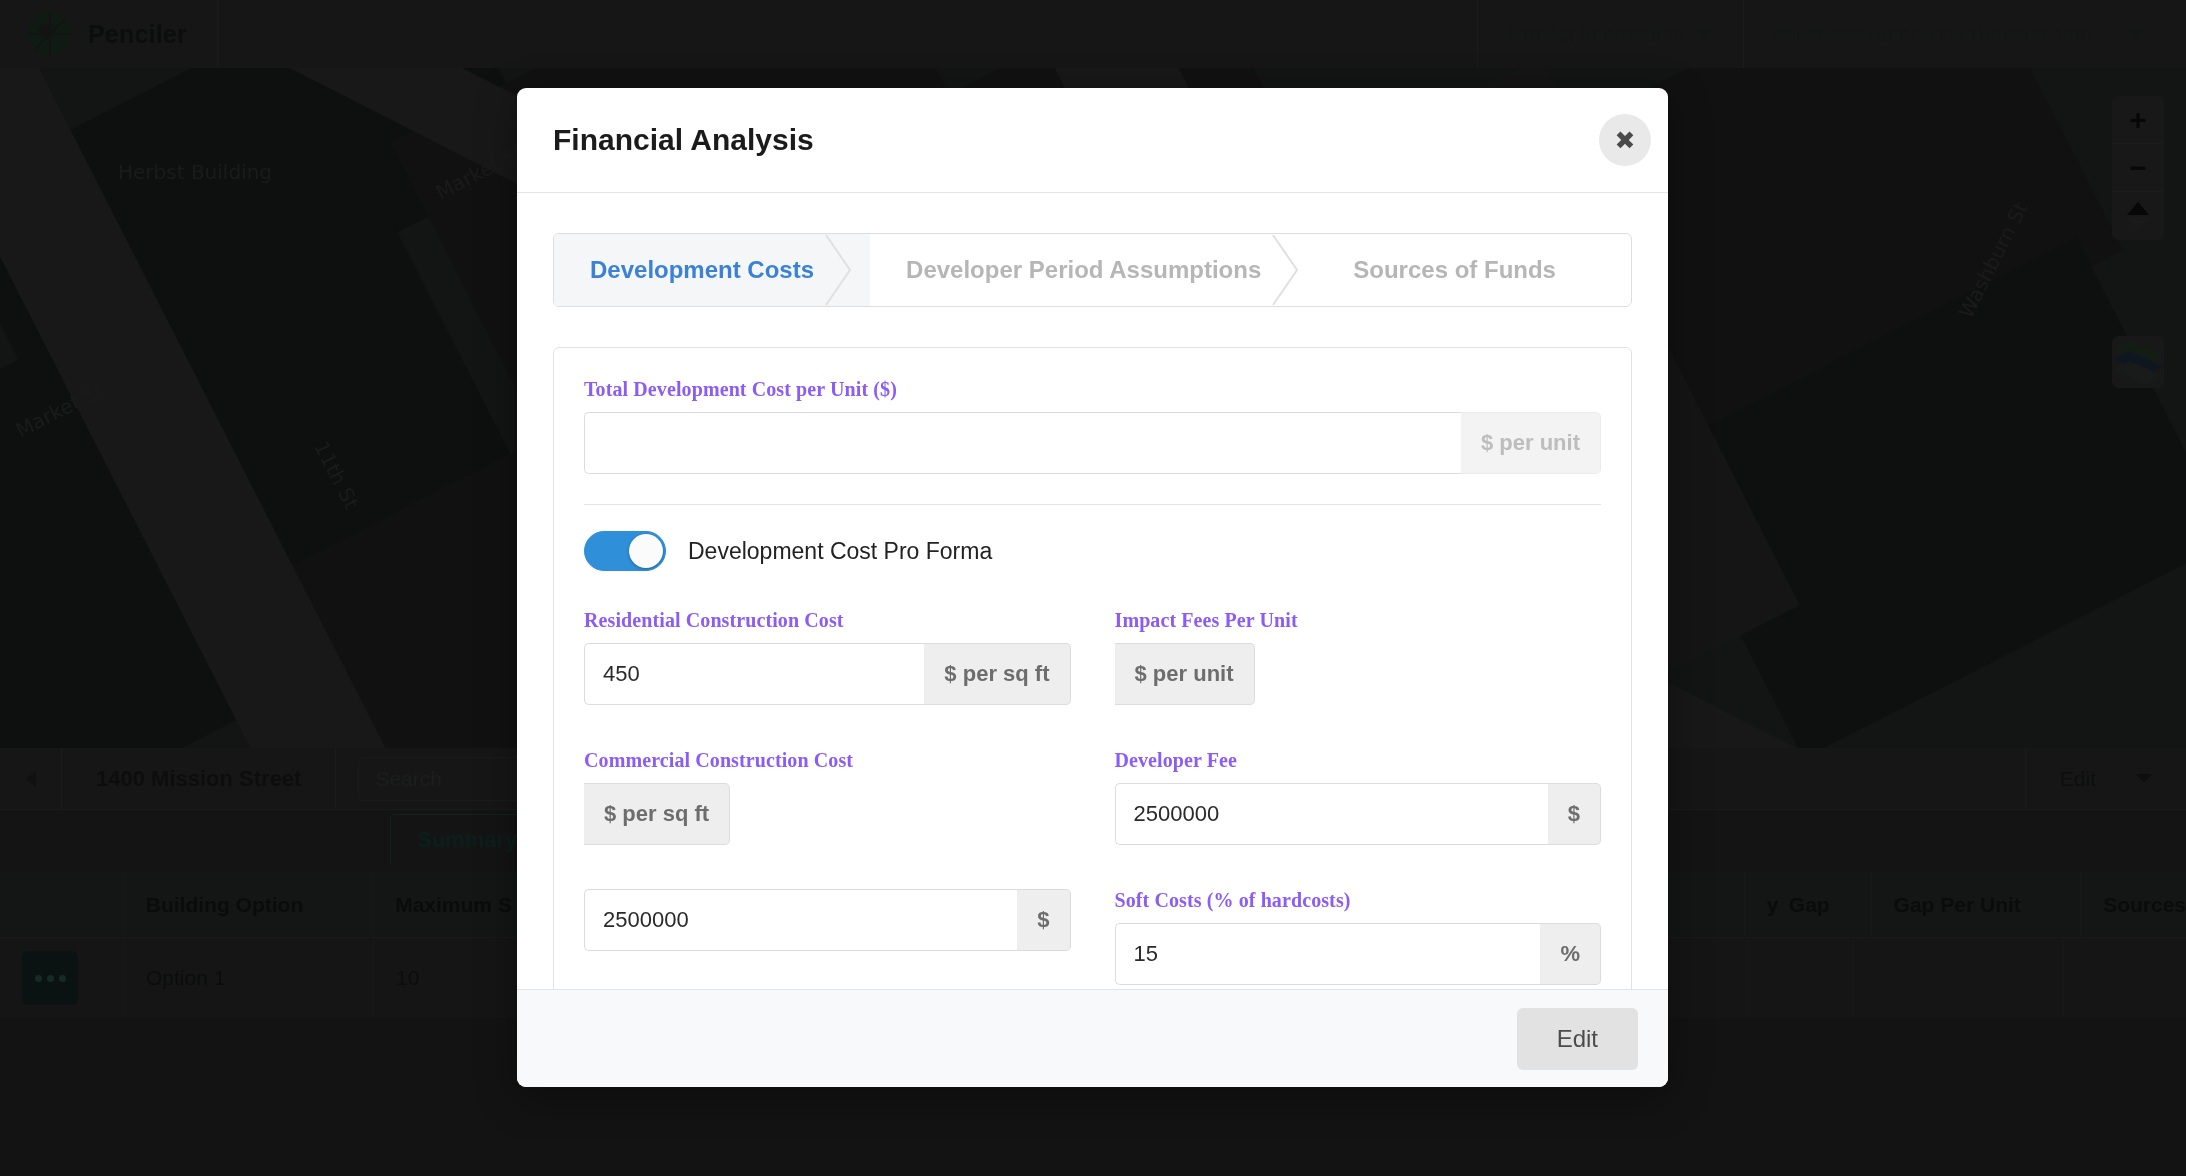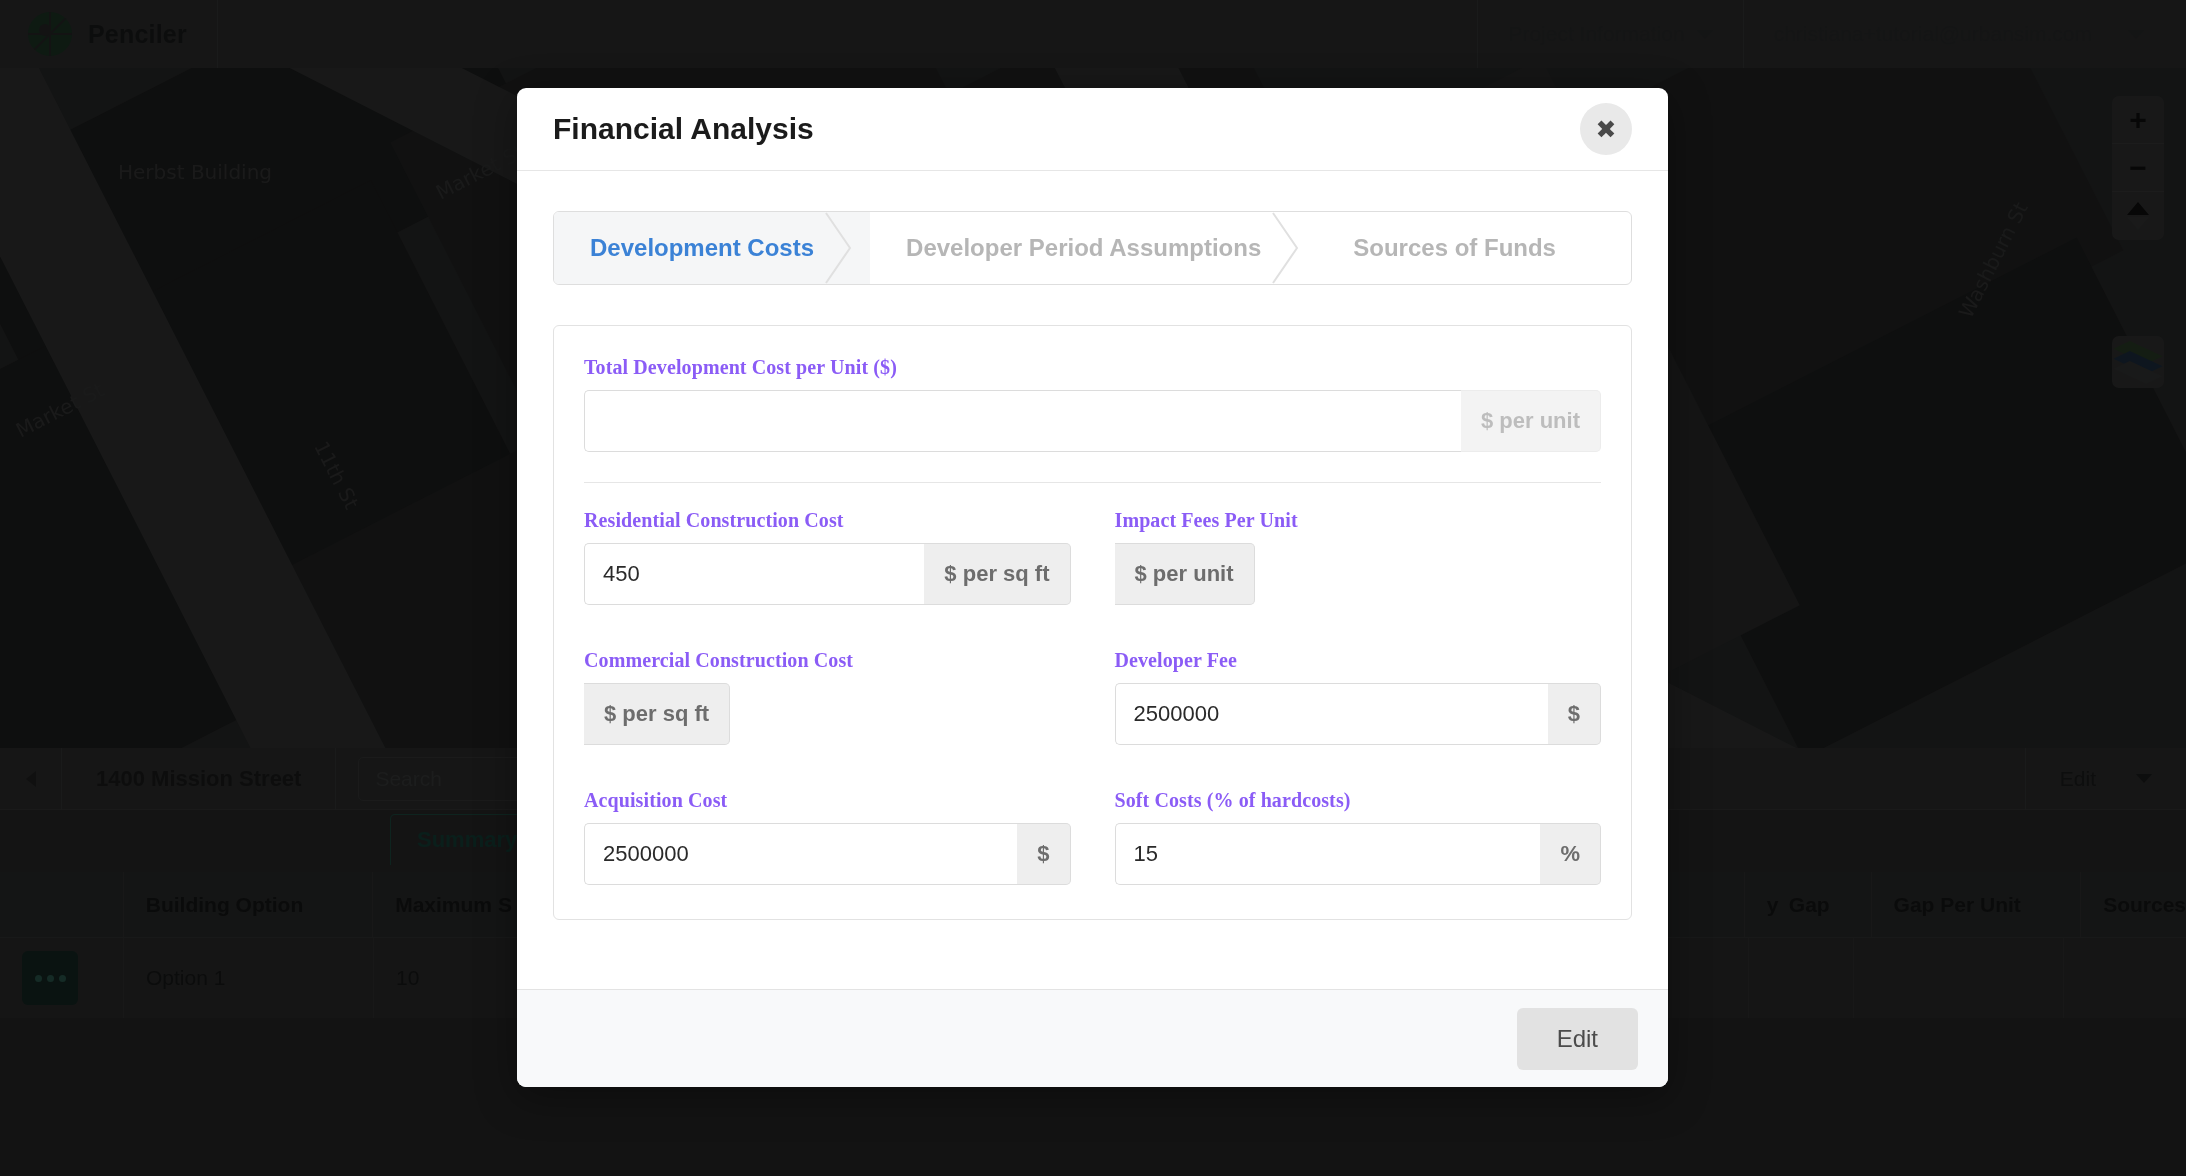--- a/index.html
+++ b/index.html
@@ -182,23 +182,23 @@
     position: absolute; left: 517px; top: 88px;
     width: 1151px; height: 999px;
     background: #ffffff;
     border-radius: 9px;
     box-shadow: 0 10px 40px rgba(0,0,0,.35);
     z-index: 30;
     display: flex; flex-direction: column;
     overflow: hidden;
   }
   .modal-head {
-    height: 83px; flex: none;
+    height: 105px; flex: none;
     display: flex; align-items: center;
-    padding: 0 36px 0 36px;
+    padding: 0 17px 0 36px;
     border-bottom: 1px solid #e6e6e6;
     gap: 8px;
   }
   .modal-title { font-size: 30px; font-weight: 700; color: #1b1b1b; }
   .close-btn {
     margin-left: auto;
     width: 52px; height: 52px; border-radius: 50%;
     background: #e9e9e9; color: #4a4a4a;
     display:flex; align-items:center; justify-content:center;
     font-size: 25px; font-weight: 700; cursor: pointer;
@@ -446,20 +446,26 @@
       <div>
         <div class="field-label">Total Development Cost per Unit ($)</div>
         <div class="input-group">
           <input type="text" value="" style="">
           <div class="addon ghost">$ per unit</div>
         </div>
       </div>
 
       <div class="divider"></div>
 
+      <div class="toggle-row">
+        <div class="switch">
+          <span class="knob"></span>
+        </div>
+        <span class="toggle-label">Development Cost Pro Forma</span>
+      </div>
 
       <div class="grid2">
 
         <div>
           <div class="field-label">Residential Construction Cost</div>
           <div class="input-group">
             <input type="text" value="450" style="">
             <div class="addon">$ per sq ft</div>
           </div>
         </div>
@@ -480,21 +486,20 @@
 
         <div>
           <div class="field-label">Developer Fee</div>
           <div class="input-group">
             <input type="text" value="2500000" style="">
             <div class="addon">$</div>
           </div>
         </div>
 
         <div>
-          <div class="field-label">Acquisition Cost</div>
           <div class="input-group">
             <input type="text" value="2500000" style="">
             <div class="addon">$</div>
           </div>
         </div>
 
         <div>
           <div class="field-label">Soft Costs (% of hardcosts)</div>
           <div class="input-group">
             <input type="text" value="15" style="">

